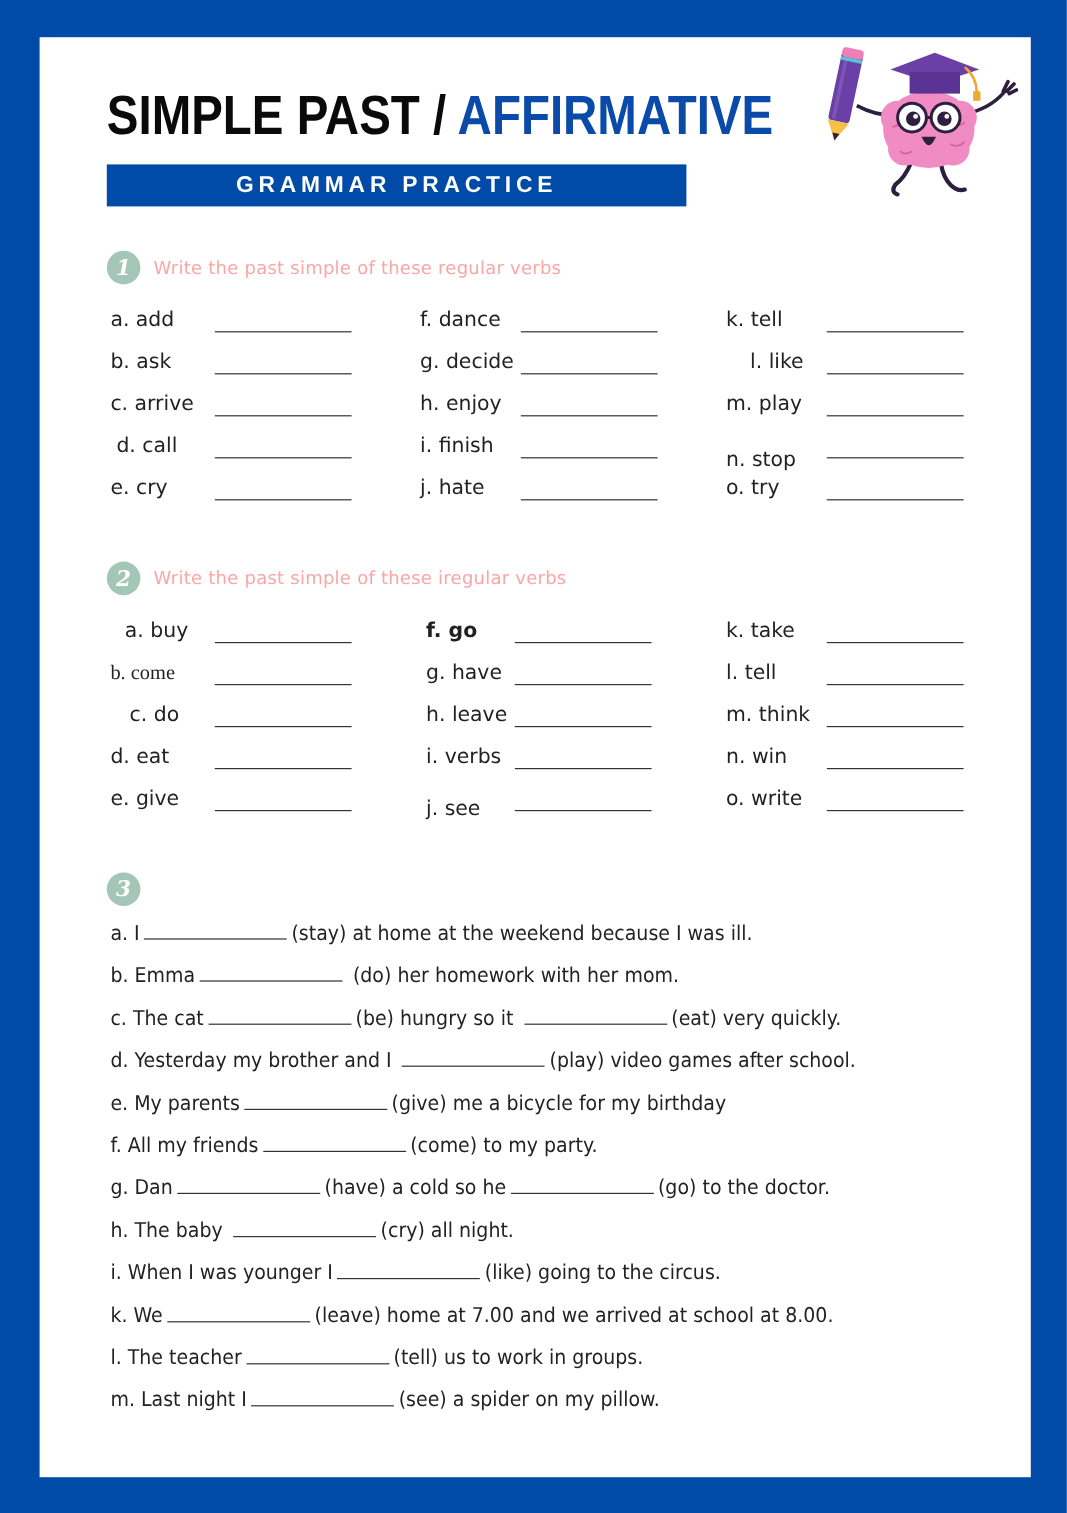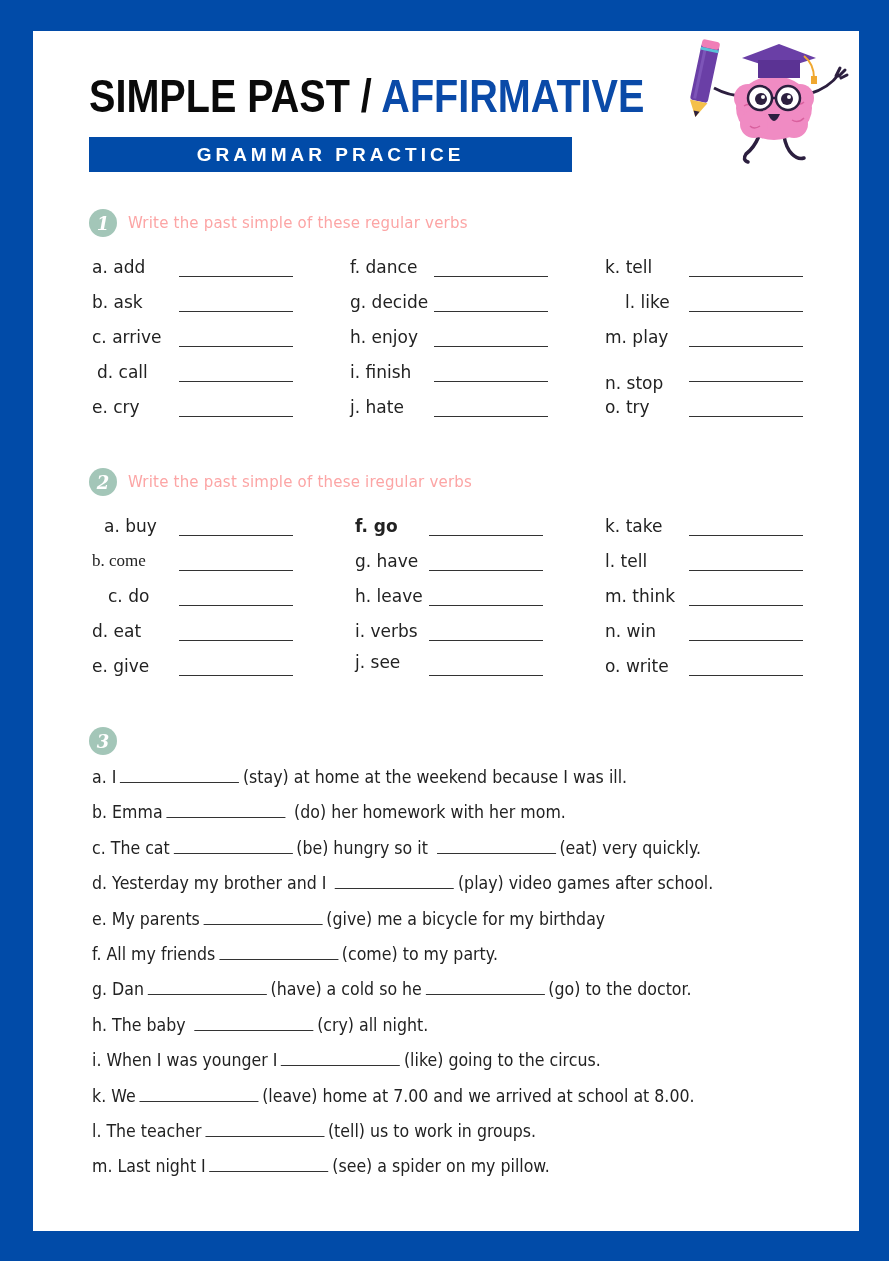--- a/index.html
+++ b/index.html
@@ -216,21 +216,21 @@
     <div class="item" style="left: 0px; top: 140px;">e. give</div>
     <div class="line" style="left: 87px; top: 160px;"></div>
     <div class="item" style="left: 263px; top: 0px; font-weight: bold;">f. go</div>
     <div class="line" style="left: 337px; top: 20px;"></div>
     <div class="item" style="left: 263px; top: 35px;">g. have</div>
     <div class="line" style="left: 337px; top: 55px;"></div>
     <div class="item" style="left: 263px; top: 70px; text-align: center;">h. leave</div>
     <div class="line" style="left: 337px; top: 90px;"></div>
     <div class="item" style="left: 263px; top: 105px;">i. verbs</div>
     <div class="line" style="left: 337px; top: 125px;"></div>
-    <div class="item" style="left: 263px; top: 136px;">j. see</div>
+    <div class="item" style="left: 263px; top: 148px;">j. see</div>
     <div class="line" style="left: 337px; top: 160px;"></div>
     <div class="item" style="left: 513px; top: 0px;">k. take</div>
     <div class="line" style="left: 597px; top: 20px;"></div>
     <div class="item" style="left: 513px; top: 35px;">l. tell</div>
     <div class="line" style="left: 597px; top: 55px;"></div>
     <div class="item" style="left: 513px; top: 70px;">m. think</div>
     <div class="line" style="left: 597px; top: 90px;"></div>
     <div class="item" style="left: 513px; top: 105px;">n. win</div>
     <div class="line" style="left: 597px; top: 125px;"></div>
     <div class="item" style="left: 513px; top: 140px;">o. write</div>

